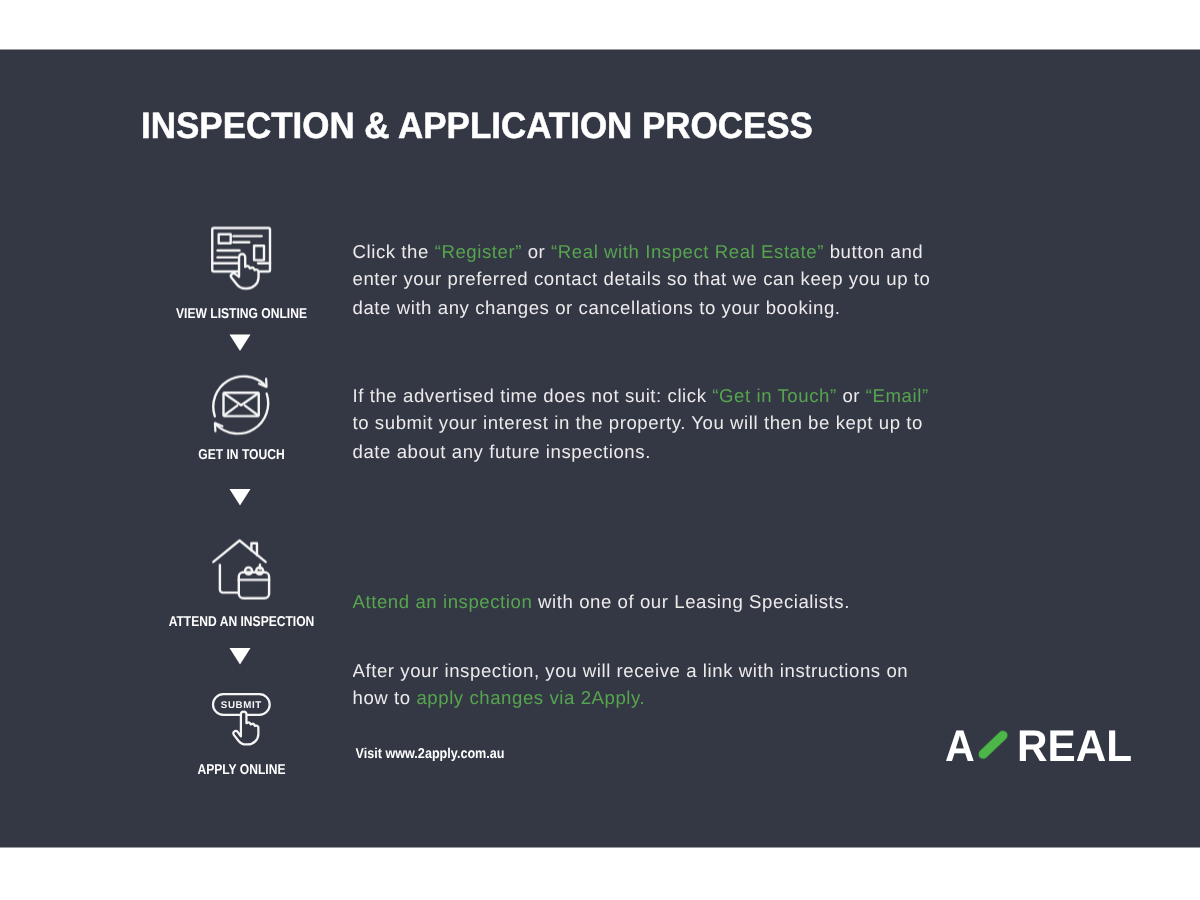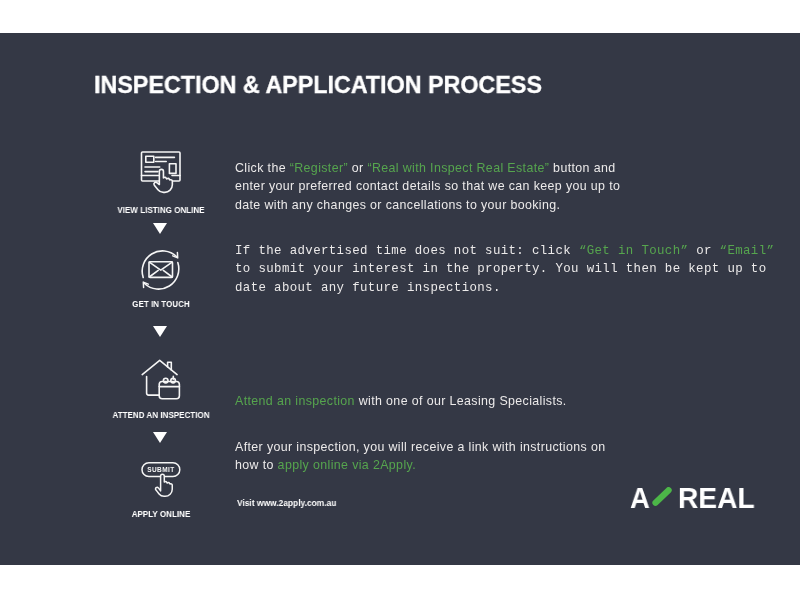--- a/index.html
+++ b/index.html
@@ -65,22 +65,22 @@
 <div class="tri" style="top:431.5px;"></div>
 
 <svg width="44" height="44" viewBox="0 0 44 44" style="left:140px;top:458px" fill="none" stroke="#f5f5f5" stroke-width="1.5" stroke-linecap="round" stroke-linejoin="round">
   <rect x="2" y="4.8" width="37.8" height="13.7" rx="6.85"></rect>
   <text x="20.9" y="14" fill="#f5f5f5" stroke="none" font-size="6.5" font-weight="bold" text-anchor="middle" letter-spacing="0.4">SUBMIT</text>
   <path fill="#343845" d="M 20.6,32.9 L 20.6,18.2 a 1.85,1.85 0 0 1 3.7,0 L 24.3,24.1 l 0.7,-0.35 a 1.3,1.3 0 0 1 1.75,0.5 l 0.45,0.75 0.7,-0.3 a 1.25,1.25 0 0 1 1.65,0.55 l 0.4,0.75 0.7,-0.2 a 1.3,1.3 0 0 1 1.6,1.25 l 0,4.2 a 7.1,7.1 0 0 1 -7.1,7.05 l -1.15,0 a 6.3,6.3 0 0 1 -4.9,-2.35 l -3.2,-4.05 a 1.55,1.55 0 0 1 0.2,-2.2 a 1.7,1.7 0 0 1 2.3,0.2 z"></path>
 </svg>
 <div class="lbl" style="top:508.3px;">APPLY ONLINE</div>
 
 <div class="para" style="top:159.2px;">Click the <span class="g">“Register”</span> or <span class="g">“Real with Inspect Real Estate”</span> button and<br>enter your preferred contact details so that we can keep you up to<br>date with any changes or cancellations to your booking.</div>
-<div class="para" style="top:242px;font-family:Liberation Mono, monospace;">If the advertised time does not suit: click <span class="g">“Get in Touch”</span> or <span class="g">“Email”</span><br>to submit your interest in the property. You will then be kept up to<br>date about any future inspections.</div>
+<div class="para" style="top:255px;">If the advertised time does not suit: click <span class="g">“Get in Touch”</span> or <span class="g">“Email”</span><br>to submit your interest in the property. You will then be kept up to<br>date about any future inspections.</div>
 <div class="para" style="top:392px;"><span class="g">Attend an inspection</span> with one of our Leasing Specialists.</div>
-<div class="para" style="top:438px;">After your inspection, you will receive a link with instructions on<br>how to <span class="g">apply online via 2Apply.</span></div>
+<div class="para" style="top:438px;">After your inspection, you will receive a link with instructions on<br>how to <span class="g">apply changes via 2Apply.</span></div>
 <div class="visit" style="top:496.5px;">Visit www.2apply.com.au</div>
 
 <div class="logoA">A</div>
 <svg width="20" height="19" viewBox="0 0 20 19" style="left:652px;top:487px;">
     <line x1="3.5" y1="15.8" x2="16.6" y2="3.2" stroke="#4cb648" stroke-width="6.2" stroke-linecap="round"></line>
   </svg>
 <div class="logoR">REAL</div>
 
 </body></html>

